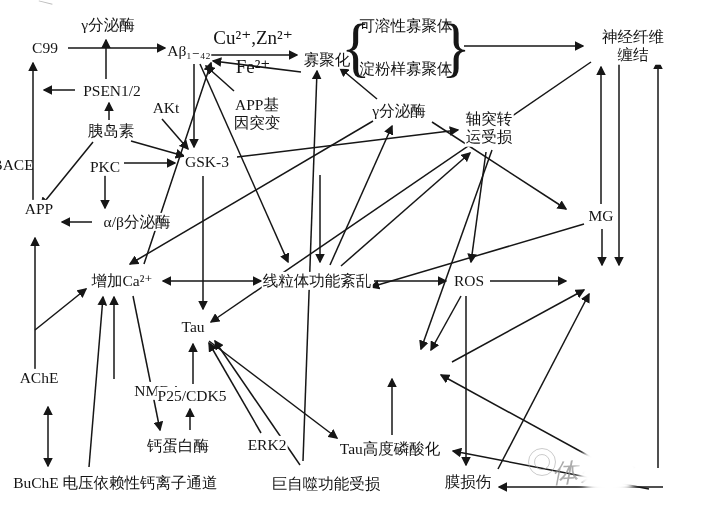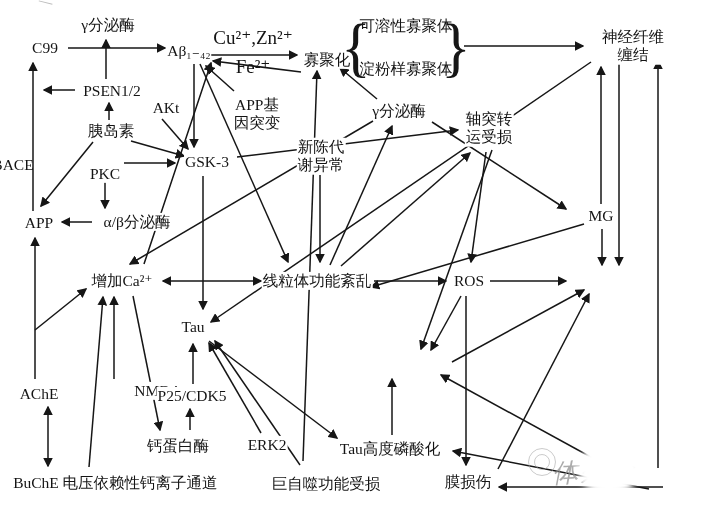--- a/index.html
+++ b/index.html
@@ -119,32 +119,30 @@
       <div class="node" style="left: 633px; top: 46px;">神经纤维缠结</div>
       <div class="node" style="left: 112px; top: 91px;">PSEN1/2</div>
       <div class="node" style="left: 166px; top: 108px;">AKt</div>
       <div class="node" style="left: 257px; top: 114px;">APP基
 因突变</div>
       <div class="node" style="left: 399px; top: 111px;">γ分泌酶</div>
       <div class="node" style="left: 489px; top: 128px;">轴突转
 运受损</div>
       <div class="node" style="left: 111px; top: 131px;">胰岛素</div>
       <div class="node" style="left: 13px; top: 165px; background: transparent;">BACE</div>
-      <div class="node" style="left: 105px; top: 174px;">PKC</div>
+      <div class="node" style="left: 105px; top: 167px;">PKC</div>
       <div class="node" style="left: 207px; top: 162px;">GSK-3</div>
-      <div class="node" style="left: 321px; top: 156px;">新陈代
-谢异常</div>
-      <div class="node" style="left: 39px; top: 223px; text-align: center;">APP</div>
+      <div class="node" style="left: 39px; top: 209px; text-align: center;">APP</div>
       <div class="node" style="left: 137px; top: 222px;">α/β分泌酶</div>
       <div class="node" style="left: 601px; top: 216px;">MG</div>
       <div class="node" style="left: 122px; top: 281px;">增加Ca²⁺</div>
       <div class="node" style="left: 317px; top: 281px;">线粒体功能紊乱</div>
       <div class="node" style="left: 469px; top: 281px;">ROS</div>
       <div class="node" style="left: 193px; top: 327px;">Tau</div>
-      <div class="node" style="left: 39px; top: 394px;">AChE</div>
+      <div class="node" style="left: 39px; top: 378px;">AChE</div>
       <div class="node" style="left: 121px; top: 391px; margin-left: 37px;">NMDA</div>
       <div class="node" style="left: 192px; top: 396px;">P25/CDK5</div>
       <div class="node" style="left: 178px; top: 446px;">钙蛋白酶</div>
       <div class="node" style="left: 267px; top: 445px;">ERK2</div>
       <div class="node" style="left: 390px; top: 449px;">Tau高度磷酸化</div>
       <div class="node" style="left: 36px; top: 483px;">BuChE</div>
       <div class="node" style="left: 140px; top: 483px;">电压依赖性钙离子通道</div>
       <div class="node" style="left: 326px; top: 484px;">巨自噬功能受损</div>
       <div class="node" style="left: 468px; top: 482px;">膜损伤</div>
       <div class="brace" style="left: 356px; top: 47px;">{</div>

